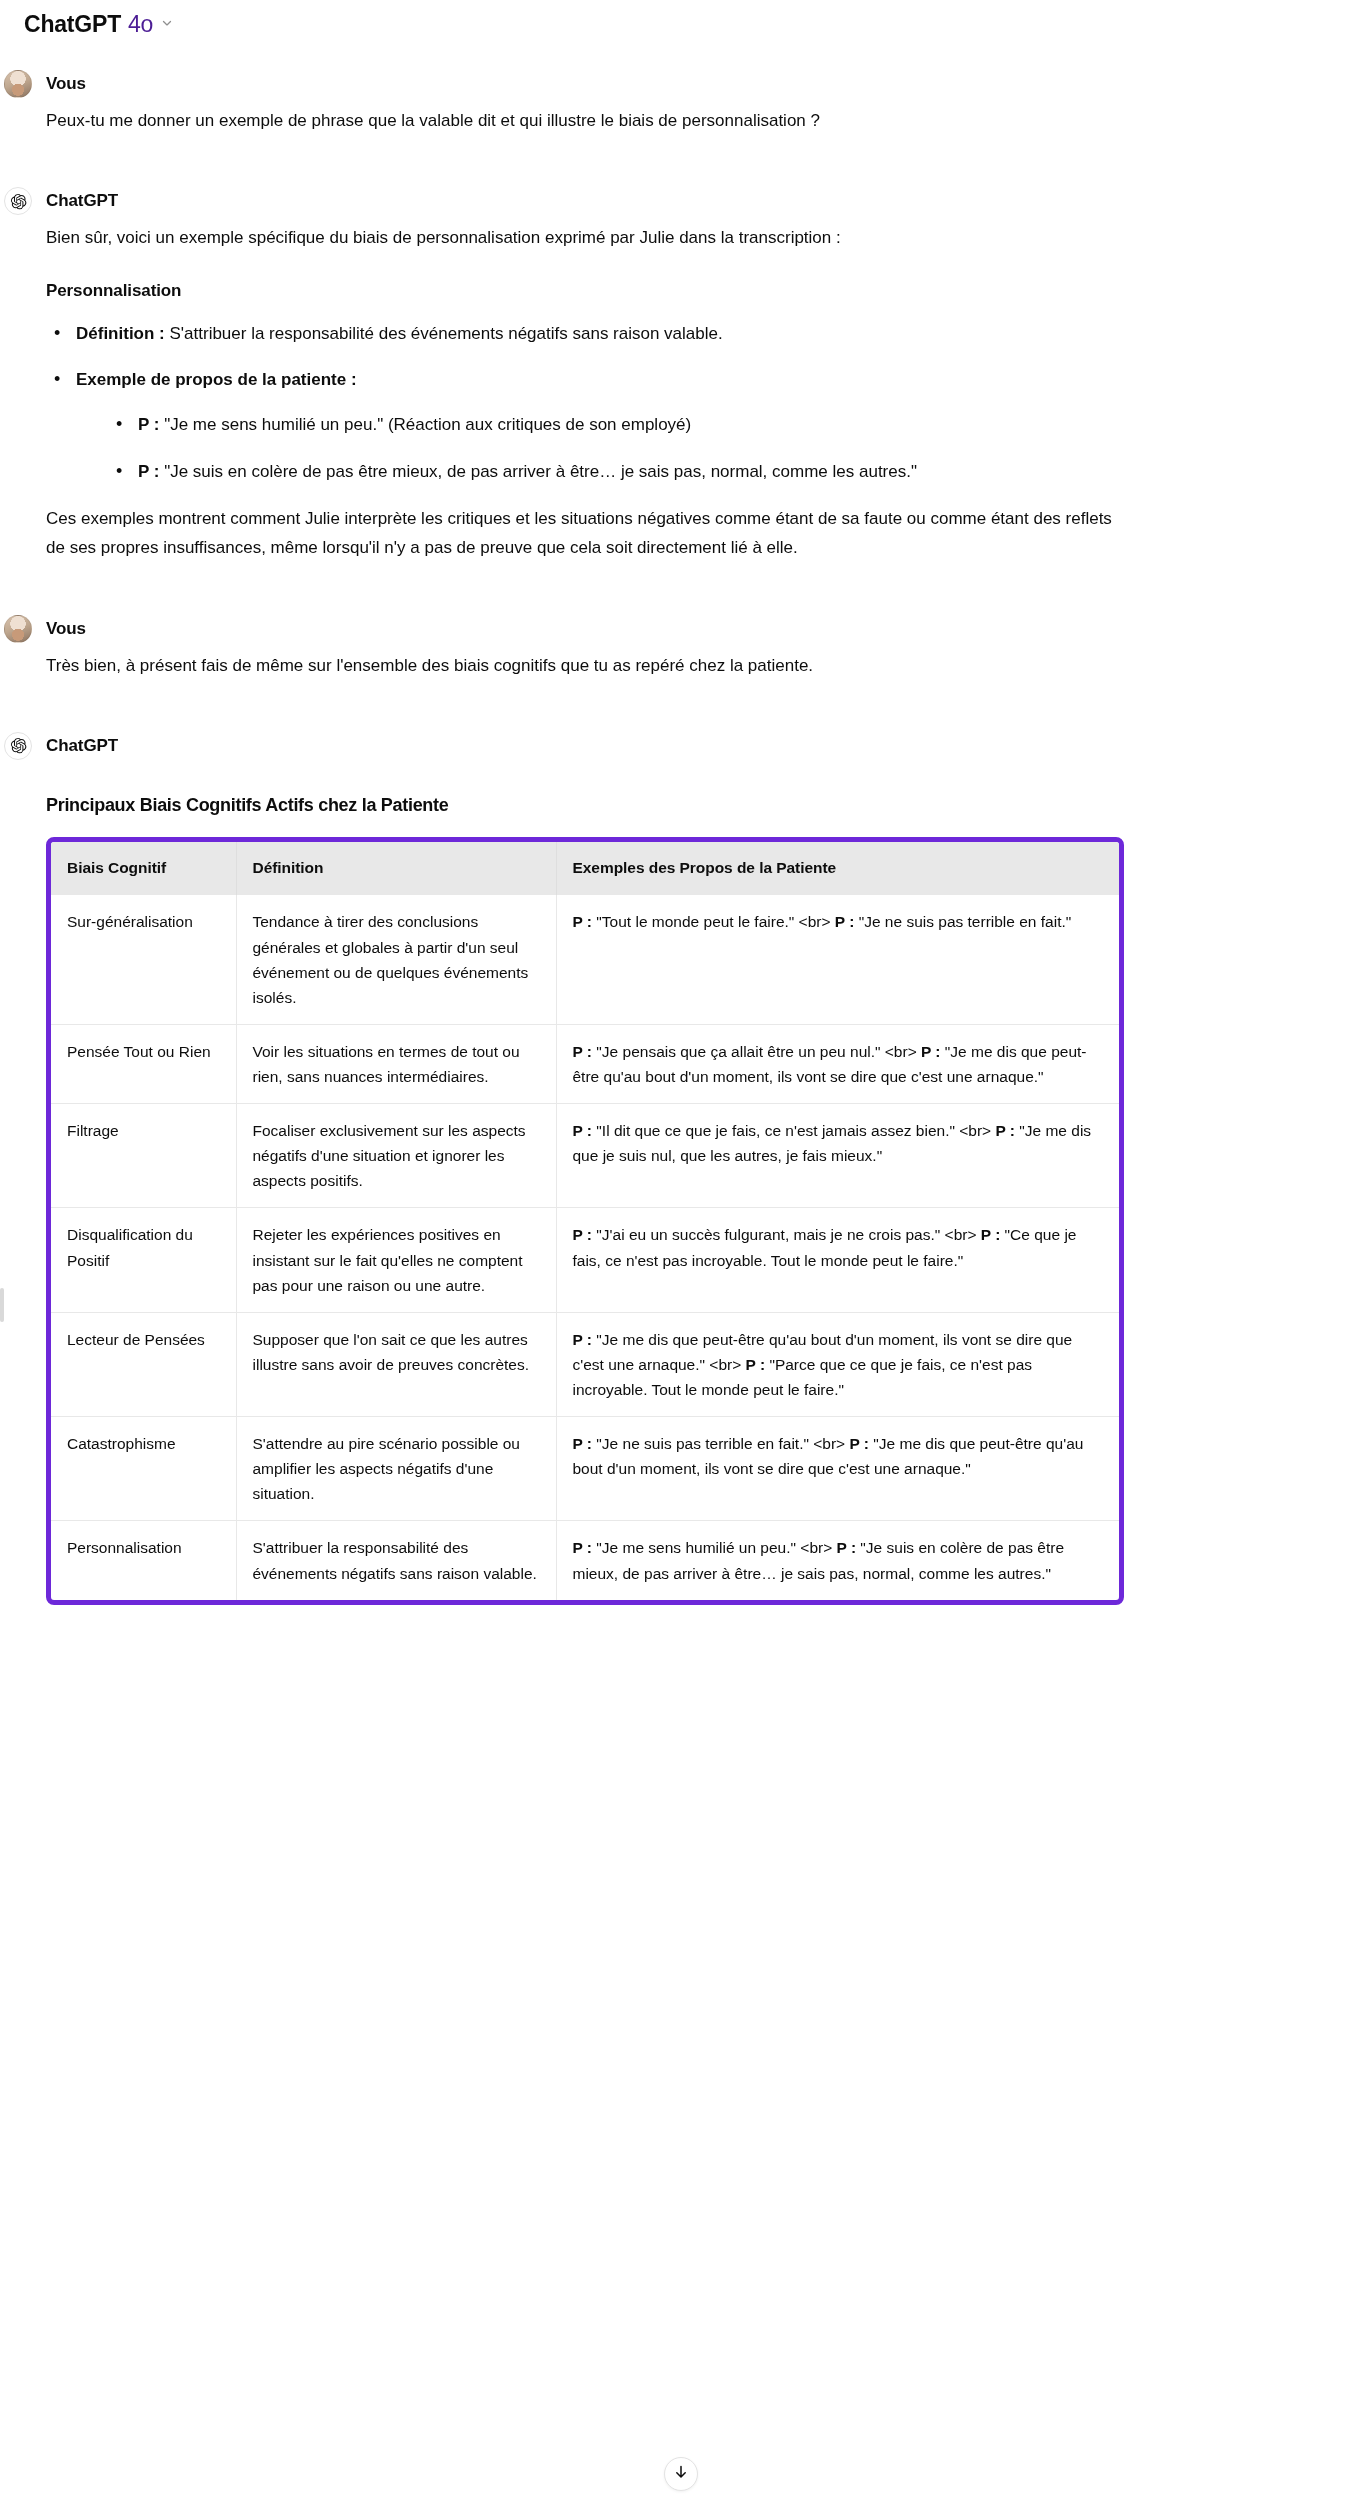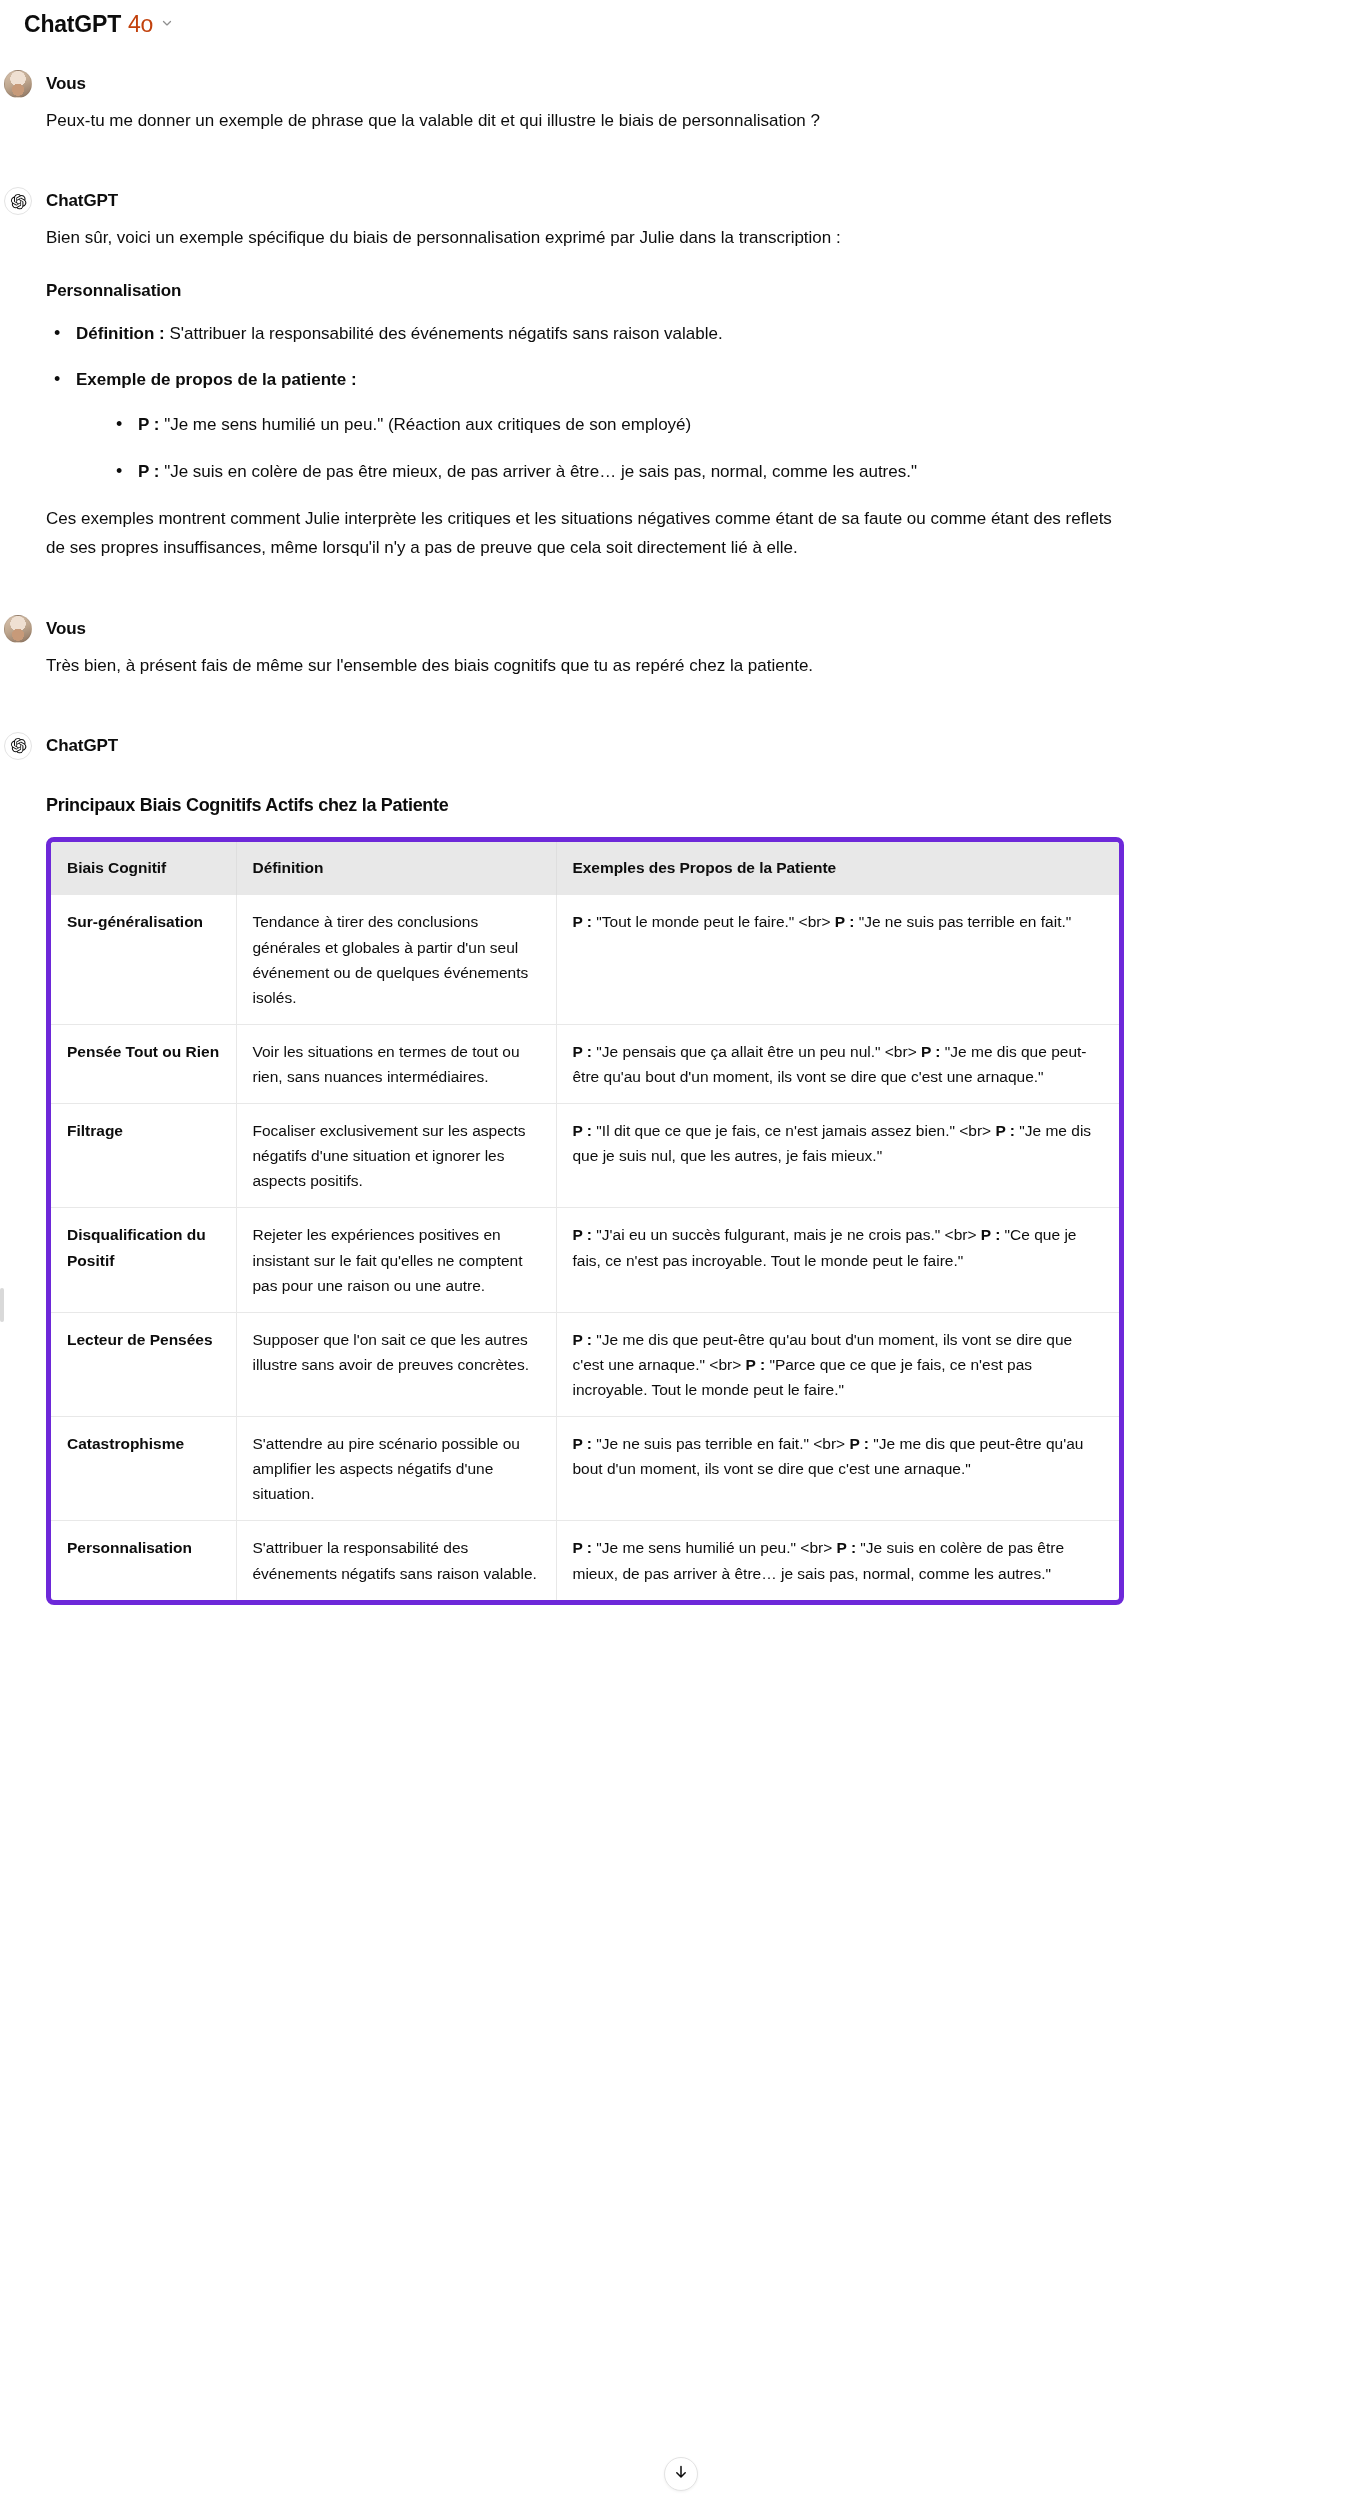--- a/index.html
+++ b/index.html
@@ -32,21 +32,21 @@
   }
   .model-name {
     font-size: 23px;
     font-weight: 700;
     letter-spacing: -0.2px;
     color: #0d0d0d;
   }
   .model-variant {
     font-size: 23px;
     font-weight: 400;
-    color: #c2410c;
+    color: #4c1d95;
     letter-spacing: -0.2px;
   }
   .chev { display:block; margin-top:2px; }
 
   
   .conversation {
     width: 1128px;
     padding: 22px 0 0 0;
   }
   .msg {
@@ -175,21 +175,21 @@
   table.bias th:last-child { border-right: none; }
   table.bias td {
     border-top: 1px solid #e8e8e8;
     border-right: 1px solid #e8e8e8;
     padding: 14px 16px;
     vertical-align: top;
     line-height: 1.62;
     color: #0d0d0d;
   }
   table.bias td:last-child { border-right: none; }
-  table.bias td.c0 { font-weight: 700; }
+  table.bias td.c0 { font-weight: 400; }
   col.c0 { width: 185px; }
   col.c1 { width: 320px; }
   col.c2 { width: auto; }
 
   
   .scroll-btn {
     position: absolute;
     left: 50%;
     transform: translateX(-50%);
     top: 2457px;

